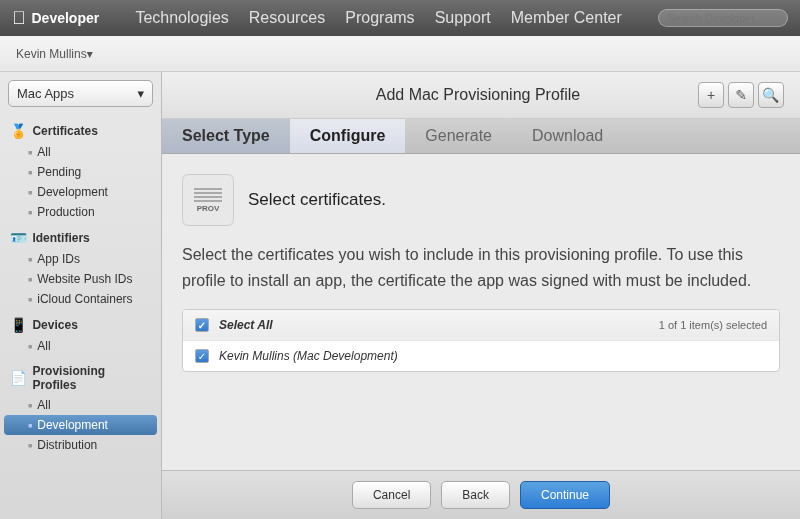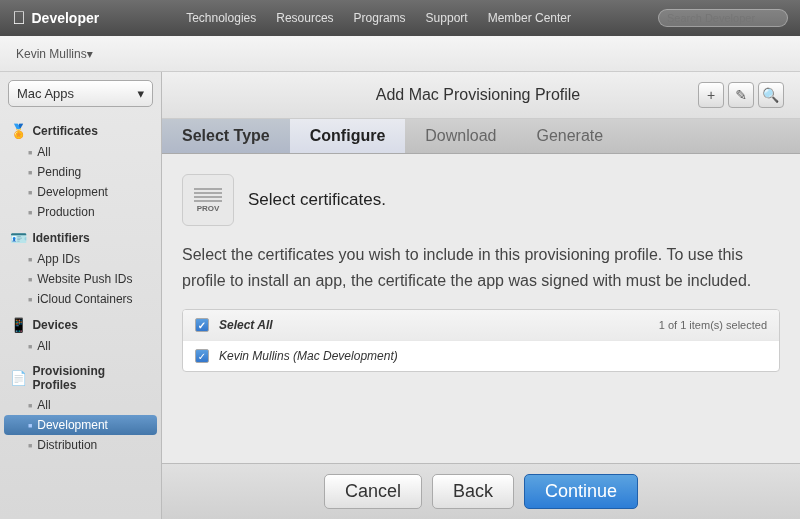--- a/index.html
+++ b/index.html
@@ -14,21 +14,21 @@
       padding: 0 12px;
       gap: 24px;
       color: #f0f0f0;
     }
     .top-nav-logo {
       display: flex; align-items: center; gap: 6px;
       font-size: 14px; font-weight: bold; color: white;
     }
     .apple-logo { font-size: 18px; }
     .top-nav-links { display: flex; gap: 20px; flex: 1; justify-content: center; }
-    .top-nav-links a { color: #e0e0e0; text-decoration: none; font-size: 12px; }
+    .top-nav-links a { color: #e0e0e0; text-decoration: none; font-size: 16px; }
     .top-nav-search {
       background: rgba(255,255,255,0.2);
       border: 1px solid rgba(255,255,255,0.3);
       border-radius: 10px;
       padding: 2px 8px;
       color: #ccc;
       font-size: 11px;
       width: 130px;
     }
 
@@ -232,21 +232,21 @@
       border-top: 1px solid #bbb;
       padding: 10px 20px;
       display: flex;
       justify-content: center;
       gap: 10px;
     }
     .btn {
       padding: 6px 20px;
       border-radius: 5px;
       border: 1px solid #aaa;
-      font-size: 18px;
+      font-size: 12px;
       cursor: pointer;
     }
     .btn-default {
       background: linear-gradient(to bottom, #fff, #e0e0e0);
       color: #333;
     }
     .btn-primary {
       background: linear-gradient(to bottom, #5ba3e0, #2d7dd6);
       color: white;
       border-color: #2060aa;
@@ -352,24 +352,24 @@
     </div>
 
     <div class="steps-bar">
       <div class="step active">
         <span>Select Type</span>
       </div>
       <div class="step current">
         <span>Configure</span>
       </div>
       <div class="step">
+        <span>Generate</span>
+      </div>
+      <div class="step">
         <span>Download</span>
-      </div>
-      <div class="step">
-        <span>Generate</span>
       </div>
     </div>
 
     <div class="main-content">
       <div class="section-header-area">
         <div class="prov-icon">
           <div class="prov-icon-lines">
             <div class="prov-line"></div>
             <div class="prov-line"></div>
             <div class="prov-line"></div>

